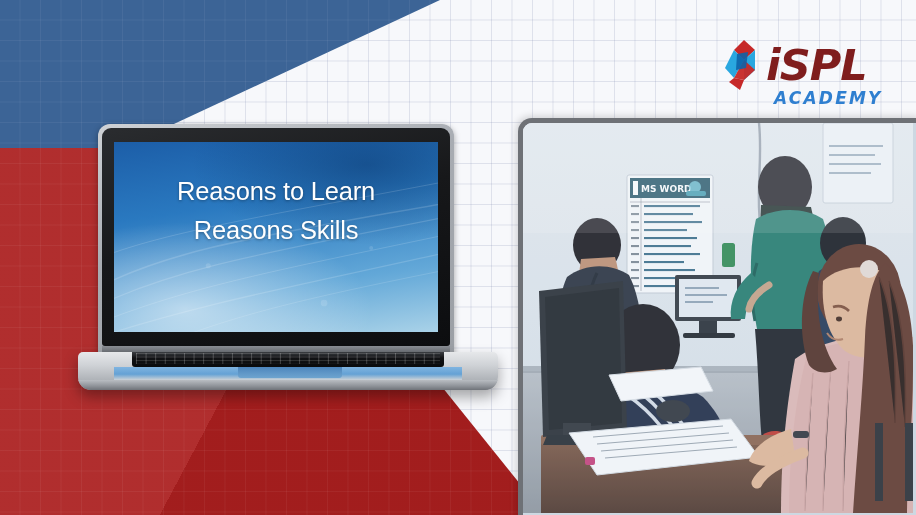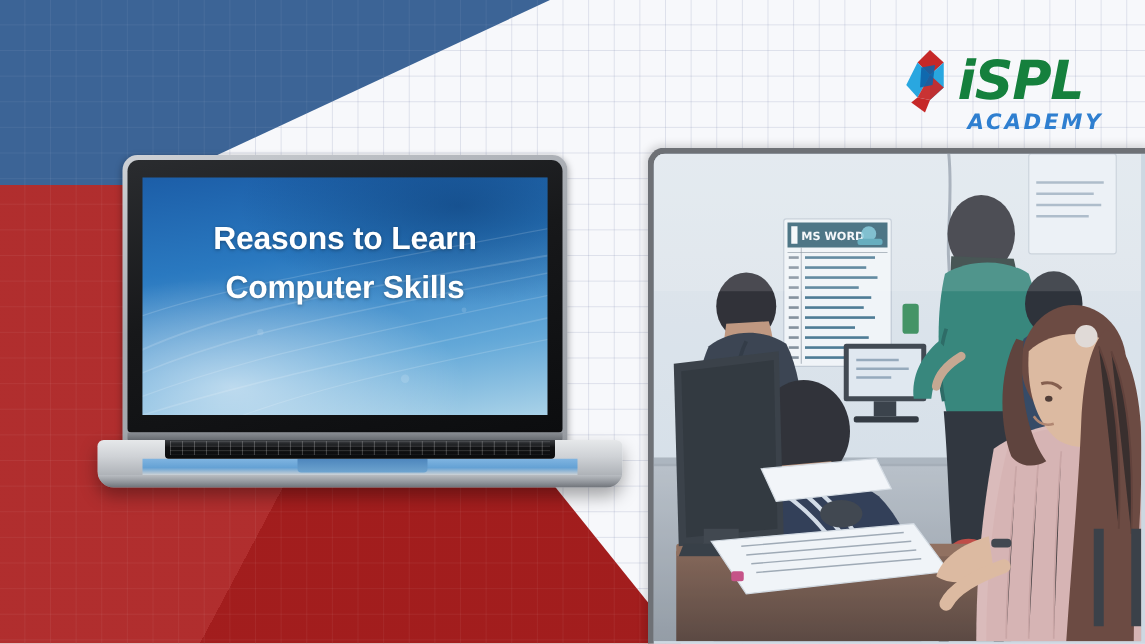--- a/index.html
+++ b/index.html
@@ -73,21 +73,21 @@
     background:
       radial-gradient(120% 95% at 22% 88%, rgba(255,255,255,.55) 0%, rgba(255,255,255,0) 48%),
       radial-gradient(90% 70% at 78% 12%, rgba(10,55,110,.55) 0%, rgba(10,55,110,0) 60%),
       linear-gradient(172deg,#1c5ea8 0%, #2a79c0 34%, #63a8d8 72%, #a9d2e8 100%);
     overflow:hidden;
   }
   .screen .wave{position:absolute;inset:0;opacity:.5;}
   .screen-text{
     position:absolute;left:0;right:0;top:30px;
     text-align:center;color:#ffffff;
-    font-size:25.5px;font-weight:bold;line-height:1.52;
+    font-size:25.5px;font-weight:normal;line-height:1.52;
     letter-spacing:-.2px;
     text-shadow:0 1px 3px rgba(0,0,0,.35);
     padding:0 30px;
   }
   .hinge{
     position:absolute;left:24px;top:222px;width:348px;height:9px;
     background:linear-gradient(180deg,#8b8f95,#5d6167);
     border-radius:0 0 4px 4px;
   }
   .base{
@@ -136,21 +136,21 @@
     box-shadow:-2px -2px 7px rgba(0,0,0,.15);
   }
   .photo{position:absolute;inset:0;overflow:hidden;background:#cdd8e2;}
 
   
   .logo{position:absolute;left:722px;top:38px;width:160px;height:70px;}
   .logo-row{position:absolute;left:0;top:0;display:flex;align-items:center;}
   .logo-mark{width:40px;height:54px;margin-right:4px;}
   .logo-word{
     font-size:43px;font-weight:bold;font-style:italic;
-    color:#15803d;letter-spacing:-1px;line-height:1;
+    color:#7f1d1d;letter-spacing:-1px;line-height:1;
     font-family:"DejaVu Sans", sans-serif;
   }
   .logo-sub{
     position:absolute;left:52px;top:52px;
     font-size:17px;font-weight:bold;font-style:italic;
     color:#2f7fd0;letter-spacing:2.2px;line-height:1;
     font-family:"DejaVu Sans", sans-serif;
   }
 </style>
 </head>
@@ -183,21 +183,21 @@
               <path d="M40,210 C120,176 200,158 350,128" stroke-width="0.9"></path>
             </g>
             <g fill="#ffffff" fill-opacity="0.26">
               <circle cx="96" cy="126" r="2.6"></circle>
               <circle cx="214" cy="164" r="3.4"></circle>
               <circle cx="262" cy="108" r="2"></circle>
             </g>
           </svg>
           <div class="screen-text">
             <div>Reasons to Learn</div>
-            <div>Computer Skills</div>
+            <div>Reasons Skills</div>
           </div>
         </div>
       </div>
     </div>
     <div class="hinge"></div>
     <div class="base">
       <div class="palm"></div>
       <div class="trackpad"></div>
       <div class="kb">
         <div class="keys"></div>

